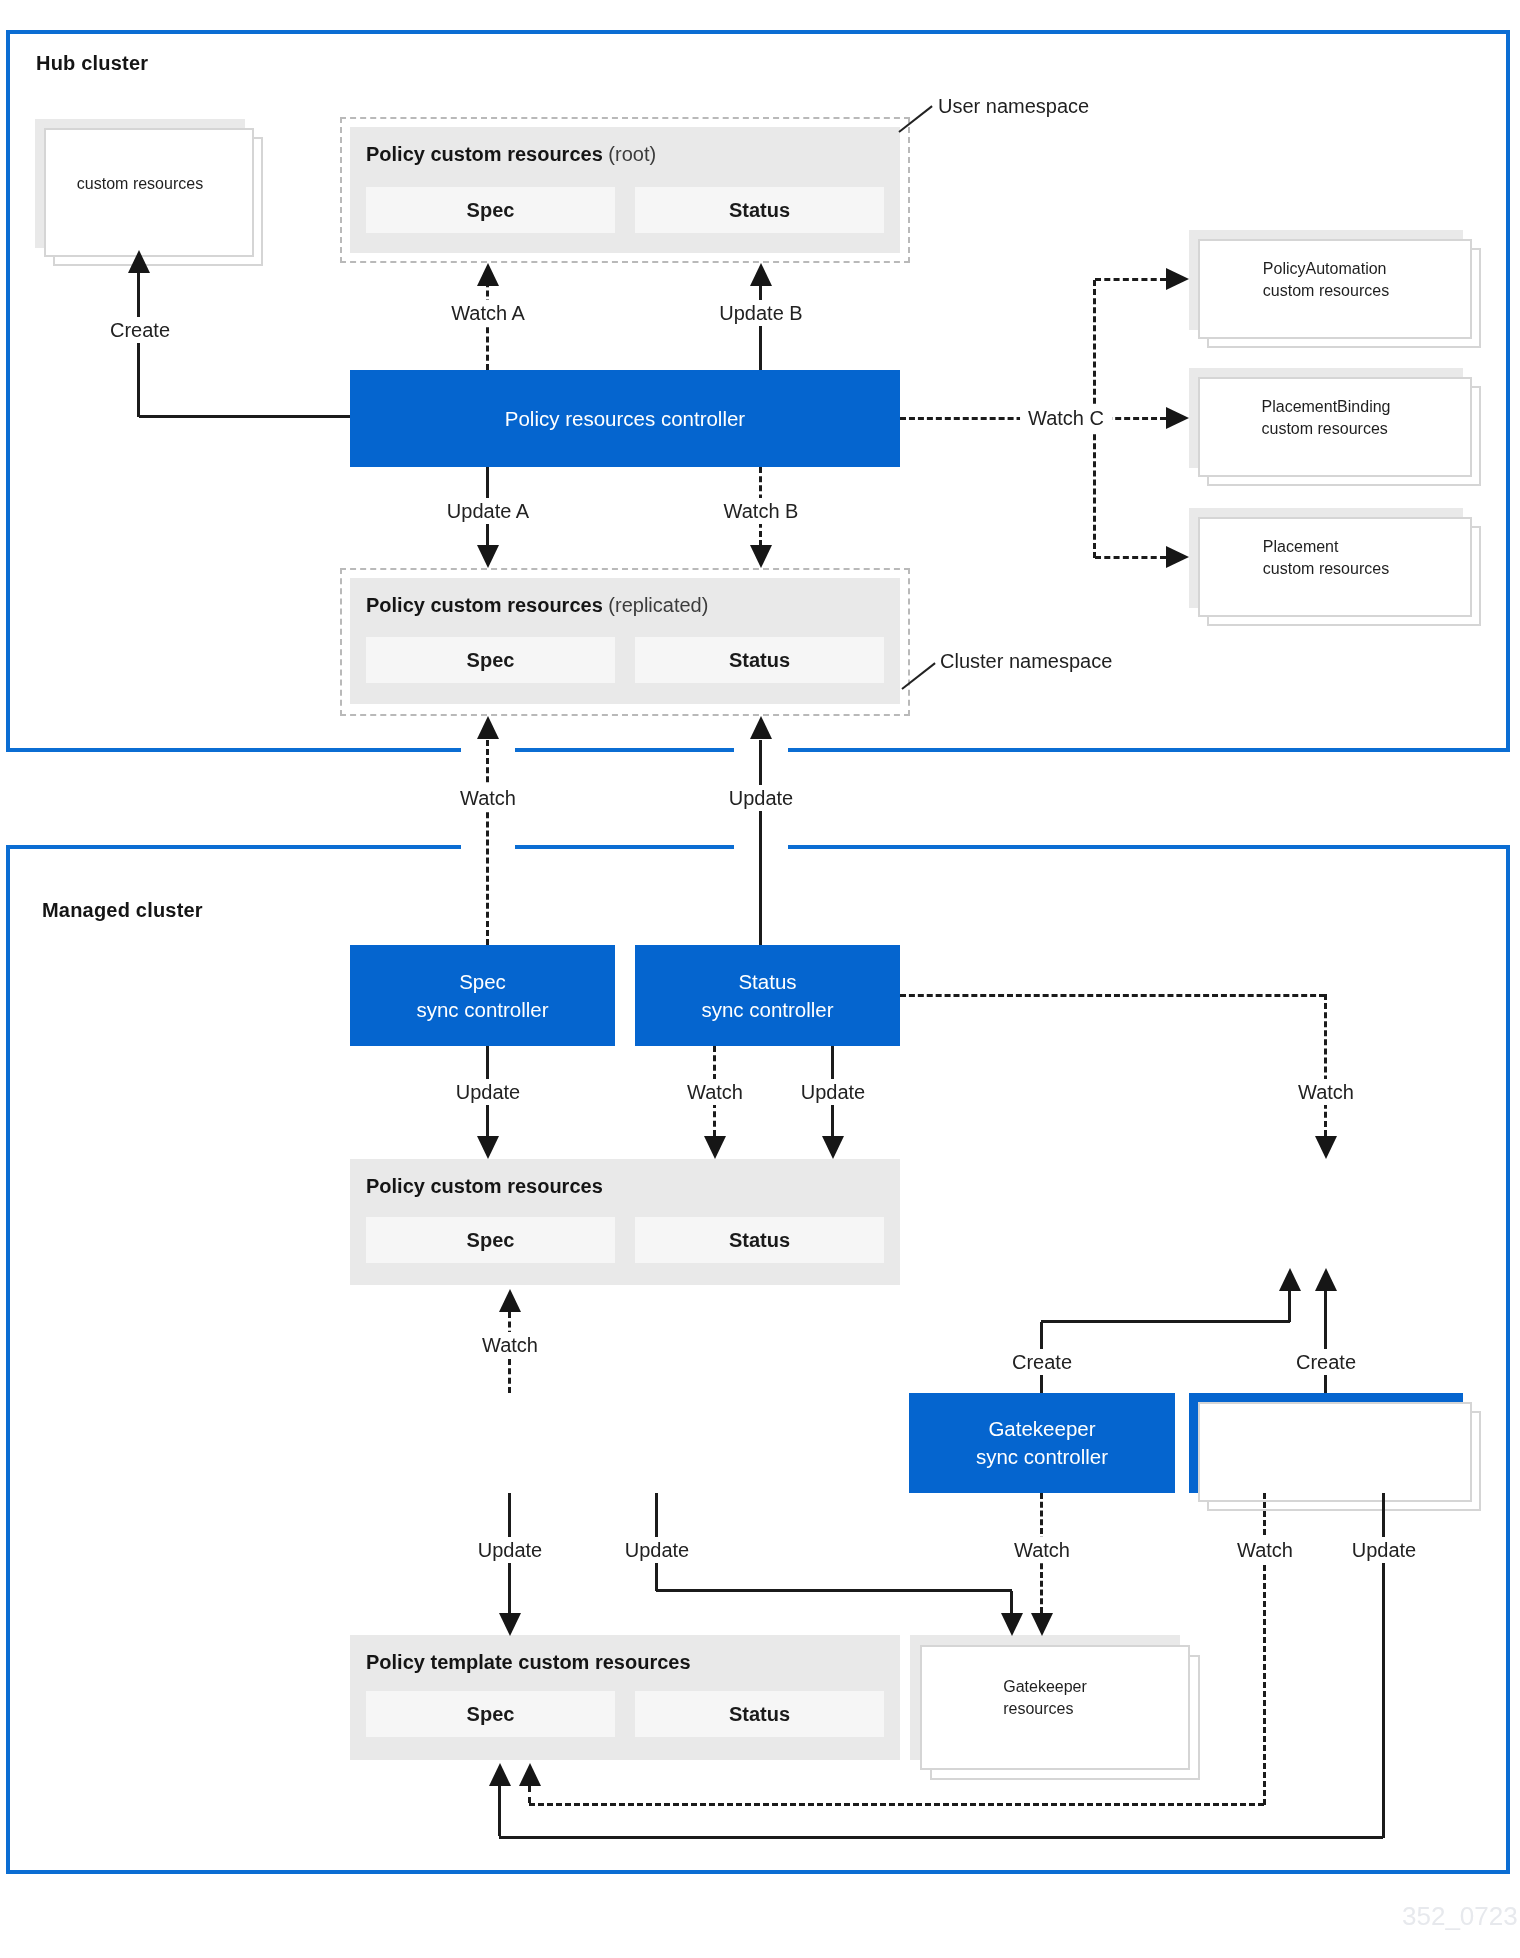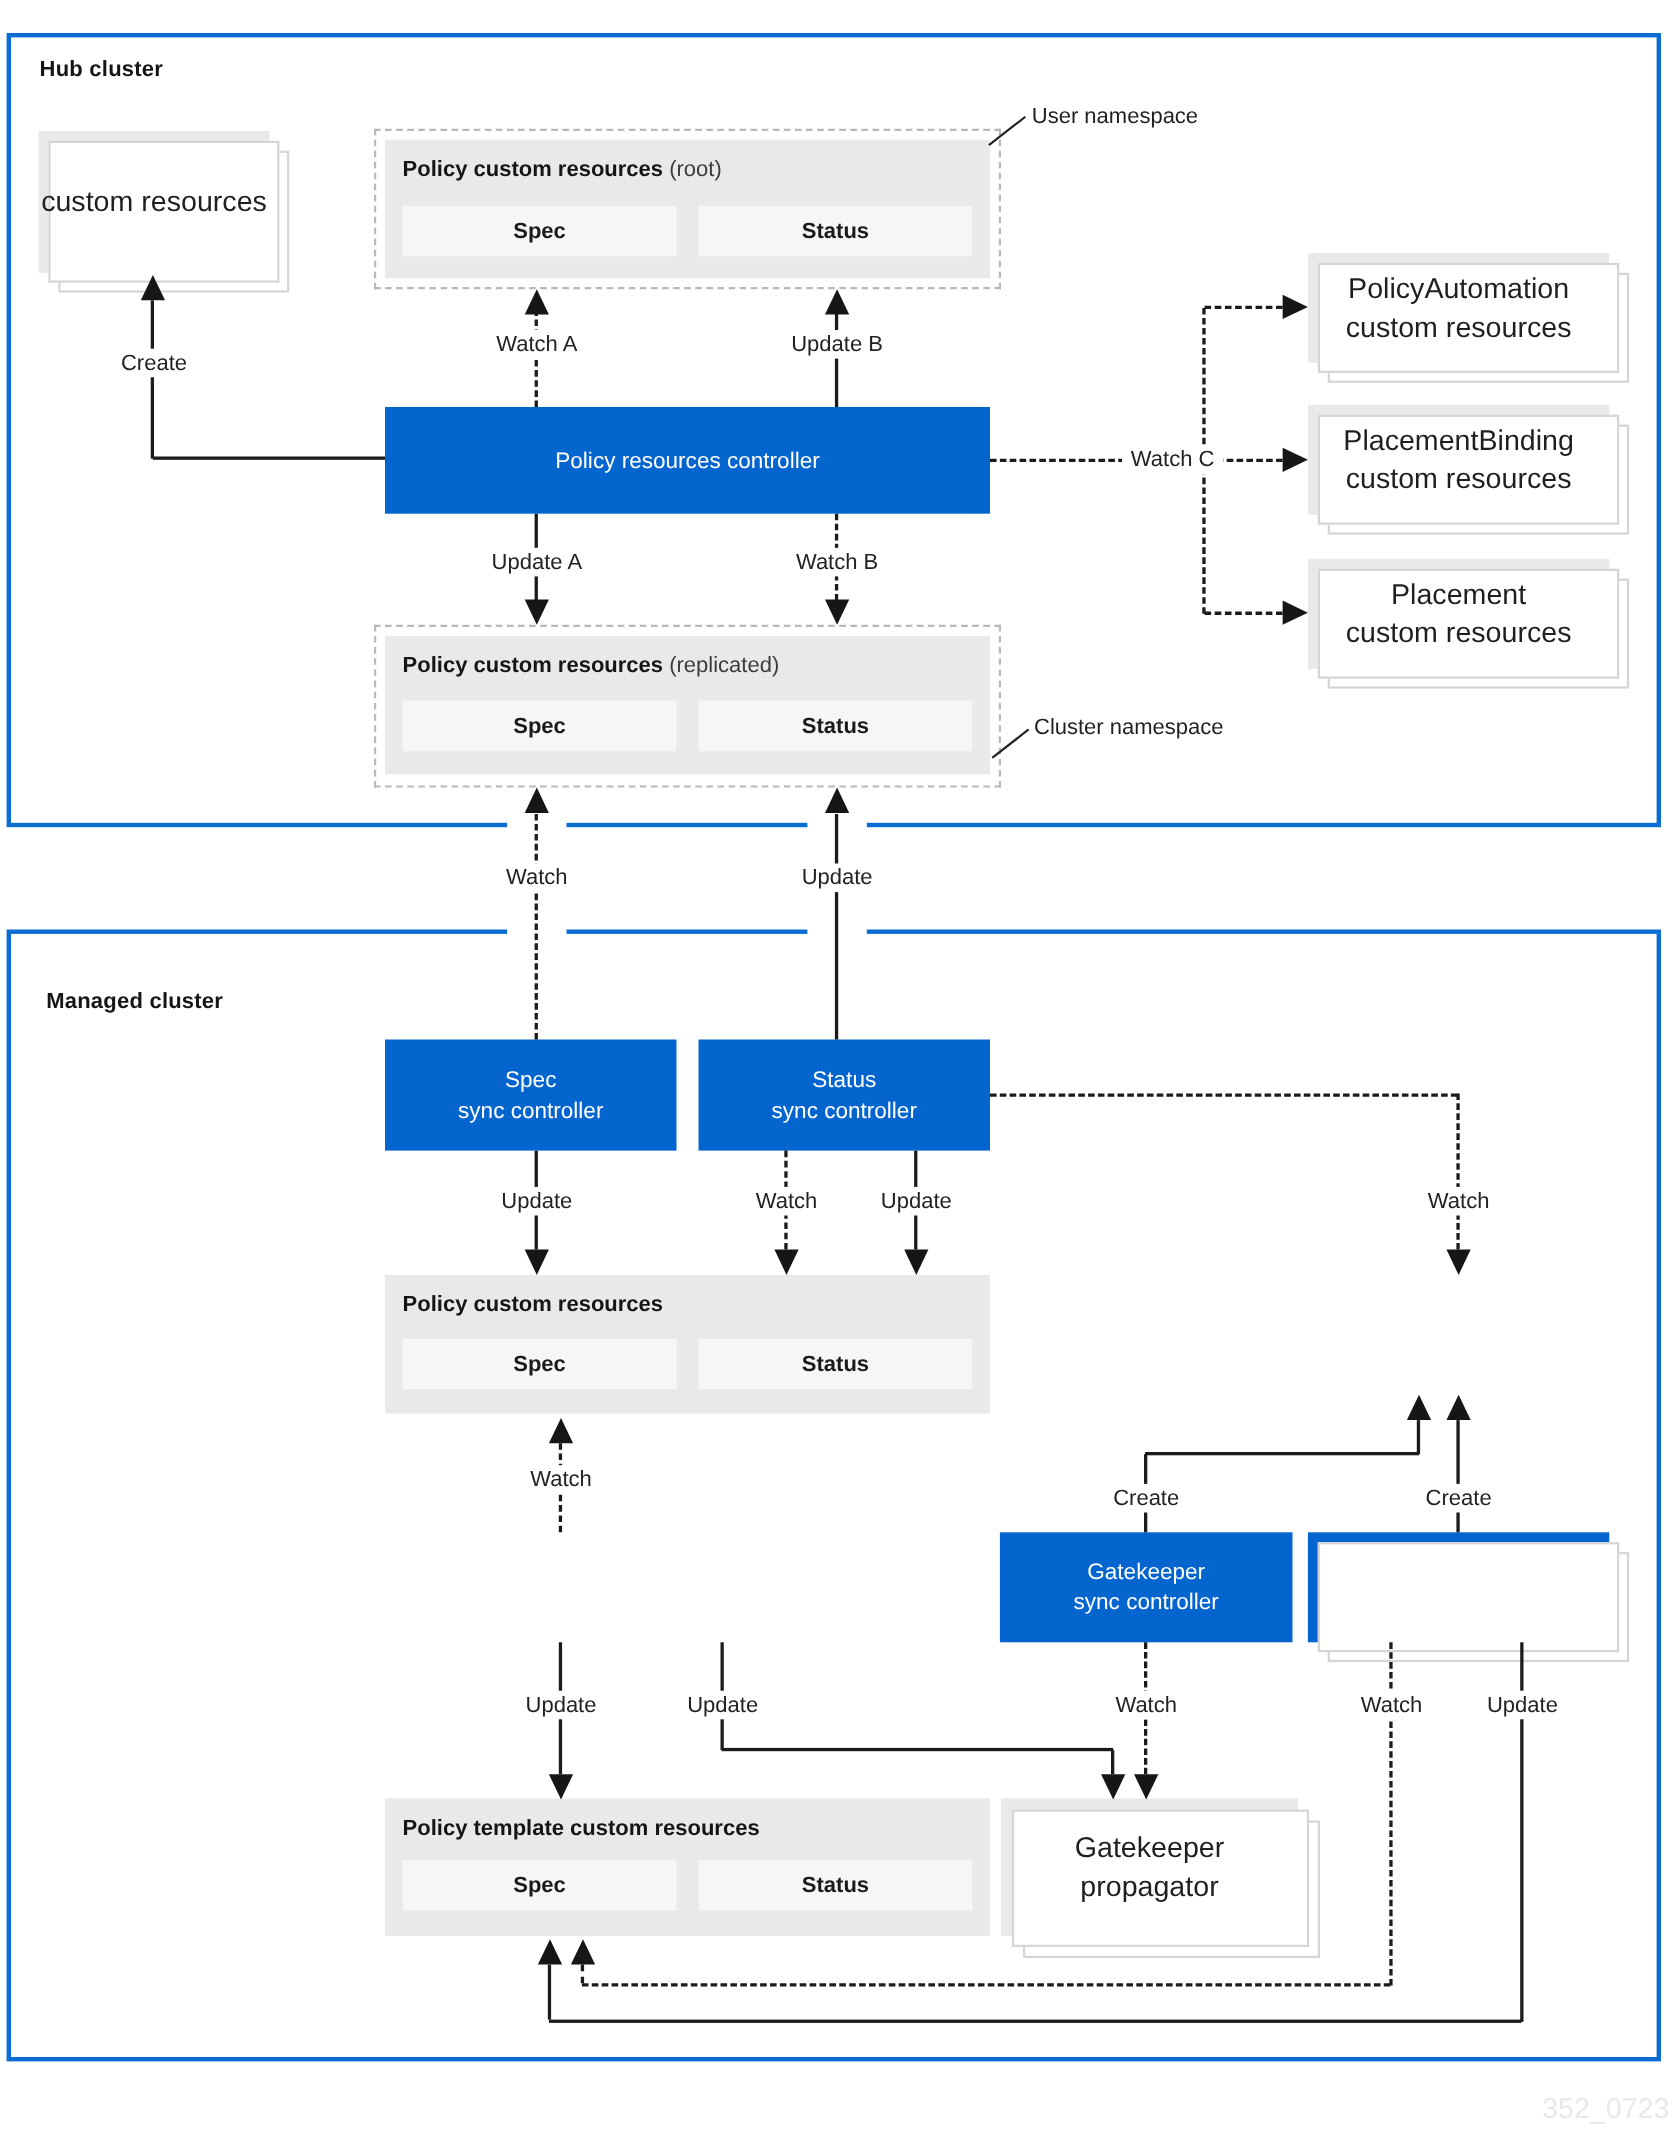--- a/index.html
+++ b/index.html
@@ -18,22 +18,22 @@
   .subbox{position:absolute;background:#f6f6f6;height:46px;line-height:46px;text-align:center;
           font-size:20px;font-weight:600;color:#1a1a1a;z-index:5;}
 
   .stack::before,.stack::after{content:"";position:absolute;width:100%;height:100%;
           background:#fff;border:2px solid #d5d5d5;box-sizing:border-box;}
   .stack{z-index:4;}
   .stack::before{left:9px;top:9px;z-index:-1;}
   .stack::after{left:18px;top:18px;z-index:-2;}
   .stack.wide::before{left:10px;top:10px;} .stack.wide::after{left:20px;top:20px;}
 
-  .cbox{display:flex;align-items:center;justify-content:center;text-align:center;
-        font-size:26px;color:#1f1f1f;line-height:1.35;}
+  .cbox{display:flex;align-items:center;justify-content:center;text-align:left;
+        font-size:16px;color:#1f1f1f;line-height:1.35;}
   .blue{position:absolute;background:#0565cf;color:#fff;display:flex;align-items:center;
         justify-content:center;text-align:center;font-size:20.5px;font-weight:500;line-height:1.35;z-index:4;}
 
   .dashedbox{position:absolute;border:2px dashed #b9b9b9;box-sizing:border-box;z-index:3;}
 
   
   .sv{position:absolute;width:0;border-left:3px solid #1b1b1b;z-index:6;}
   .dv{position:absolute;width:0;border-left:3px dashed #1b1b1b;z-index:6;}
   .sh{position:absolute;height:0;border-top:3px solid #1b1b1b;z-index:6;}
   .dh{position:absolute;height:0;border-top:3px dashed #1b1b1b;z-index:6;}
@@ -235,18 +235,18 @@
   <div class="gbox" style="left:350px;top:1635px;width:550px;height:125px;">
     <div class="btitle">
       <b>Policy template custom resources</b>
     </div>
     <div class="subbox" style="left:16px;top:56px;width:249px;">Spec</div>
     <div class="subbox" style="left:285px;top:56px;width:249px;">Status</div>
   </div>
 
   <div class="gbox stack wide cbox" style="left:910px;top:1635px;width:270px;height:125px;">
     <span><span>Gatekeeper</span><br>
-    <span>propagator</span></span>
+    <span>resources</span></span>
   </div>
 
   <div class="watermark" style="left:1402px;top:1901px;width:108px;text-align:right;">352_0723</div>
 
 </div>
 
 </body></html>

